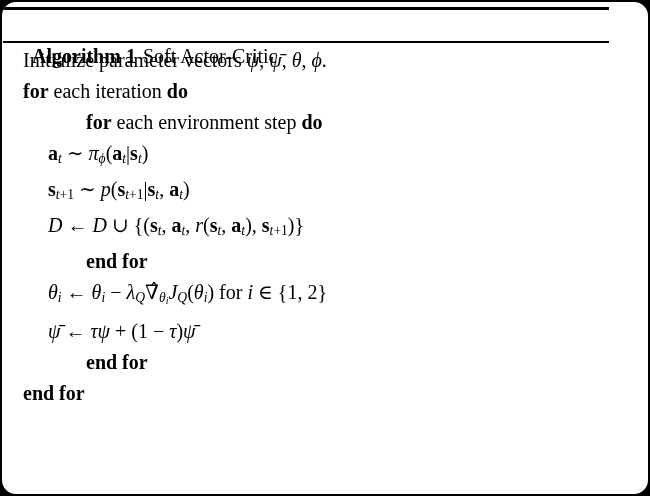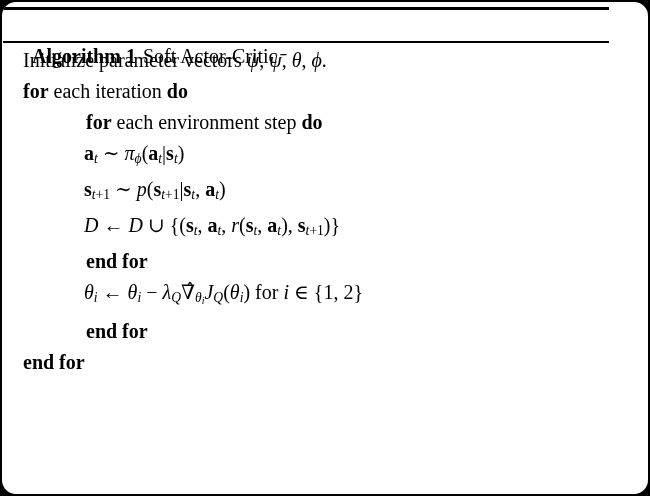--- a/index.html
+++ b/index.html
@@ -19,21 +19,21 @@
   }
   .rule{background:#000;margin:0 39px 0 1px;}
   .rule.thick{height:3px;margin-top:5px;}
   .rule.mid{height:2px;}
   .header{height:31px;line-height:31px;padding-left:10px;white-space:pre;}
   .header .label{font-weight:bold;margin-right:7px;}
   .algo-body{padding-top:2px;}
   .line{line-height:31px;white-space:pre;}
   .indent-0{padding-left:21px;}
   .indent-1{padding-left:84px;}
-  .indent-2{padding-left:82px;}
+  .indent-2{padding-left:46px;}
   .rm{font-style:normal;font-weight:normal;}
   .it{font-style:italic;}
   .bf{font-weight:bold;}
   .mbf{font-weight:bold;font-style:normal;}
   .cal{font-style:italic;}
   .sub{font-size:68%;vertical-align:-0.22em;}
   .sub2{font-size:50%;vertical-align:-0.5em;}
 </style>
 </head>
 <body>
@@ -46,17 +46,18 @@
   <div class="rule mid"></div>
   <div class="algo-body">
       <div class="line indent-0"><span class="rm">Initialize parameter vectors </span><span class="it">ψ</span><span class="rm">, </span><span class="it">ψ̄</span><span class="rm">, </span><span class="it">θ</span><span class="rm">, </span><span class="it">ϕ</span><span class="rm">.</span></div>
       <div class="line indent-0"><span class="bf">for</span><span class="rm"> each iteration </span><span class="bf">do</span></div>
       <div class="line indent-1"><span class="bf">for</span><span class="rm"> each environment step </span><span class="bf">do</span></div>
       <div class="line indent-2"><span class="mbf">a</span><span class="it sub">t</span><span class="rm"> ∼ </span><span class="it">π</span><span class="it sub">ϕ</span><span class="rm">(</span><span class="mbf">a</span><span class="it sub">t</span><span class="rm">|</span><span class="mbf">s</span><span class="it sub">t</span><span class="rm">)</span></div>
       <div class="line indent-2"><span class="mbf">s</span><span class="it sub">t</span><span class="rm sub">+1</span><span class="rm"> ∼ </span><span class="it">p</span><span class="rm">(</span><span class="mbf">s</span><span class="it sub">t</span><span class="rm sub">+1</span><span class="rm">|</span><span class="mbf">s</span><span class="it sub">t</span><span class="rm">, </span><span class="mbf">a</span><span class="it sub">t</span><span class="rm">)</span></div>
       <div class="line indent-2"><span class="cal">D</span><span class="rm"> ← </span><span class="cal">D</span><span class="rm"> ∪ </span><span class="rm">{(</span><span class="mbf">s</span><span class="it sub">t</span><span class="rm">, </span><span class="mbf">a</span><span class="it sub">t</span><span class="rm">, </span><span class="it">r</span><span class="rm">(</span><span class="mbf">s</span><span class="it sub">t</span><span class="rm">, </span><span class="mbf">a</span><span class="it sub">t</span><span class="rm">)</span><span class="rm">, </span><span class="mbf">s</span><span class="it sub">t</span><span class="rm sub">+1</span><span class="rm">)}</span></div>
       <div class="line indent-1"><span class="bf">end for</span></div>
       <div class="line indent-2"><span class="it">θ</span><span class="it sub">i</span><span class="rm"> ← </span><span class="it">θ</span><span class="it sub">i</span><span class="rm"> − </span><span class="it">λ</span><span class="it sub">Q</span><span class="rm">∇̂</span><span class="it sub">θ</span><span class="it sub2">i</span><span class="it">J</span><span class="it sub">Q</span><span class="rm">(</span><span class="it">θ</span><span class="it sub">i</span><span class="rm">)</span><span class="rm"> for </span><span class="it">i</span><span class="rm"> ∈ </span><span class="rm">{1, 2}</span></div>
+      <div class="line indent-2"><span class="it">ψ̄</span><span class="rm"> ← </span><span class="it">τ</span><span class="it">ψ</span><span class="rm"> + (1 − </span><span class="it">τ</span><span class="rm">)</span><span class="it">ψ̄</span></div>
       <div class="line indent-1"><span class="bf">end for</span></div>
       <div class="line indent-0"><span class="bf">end for</span></div>
     </div>
 
 </div>
 
 </body></html>

